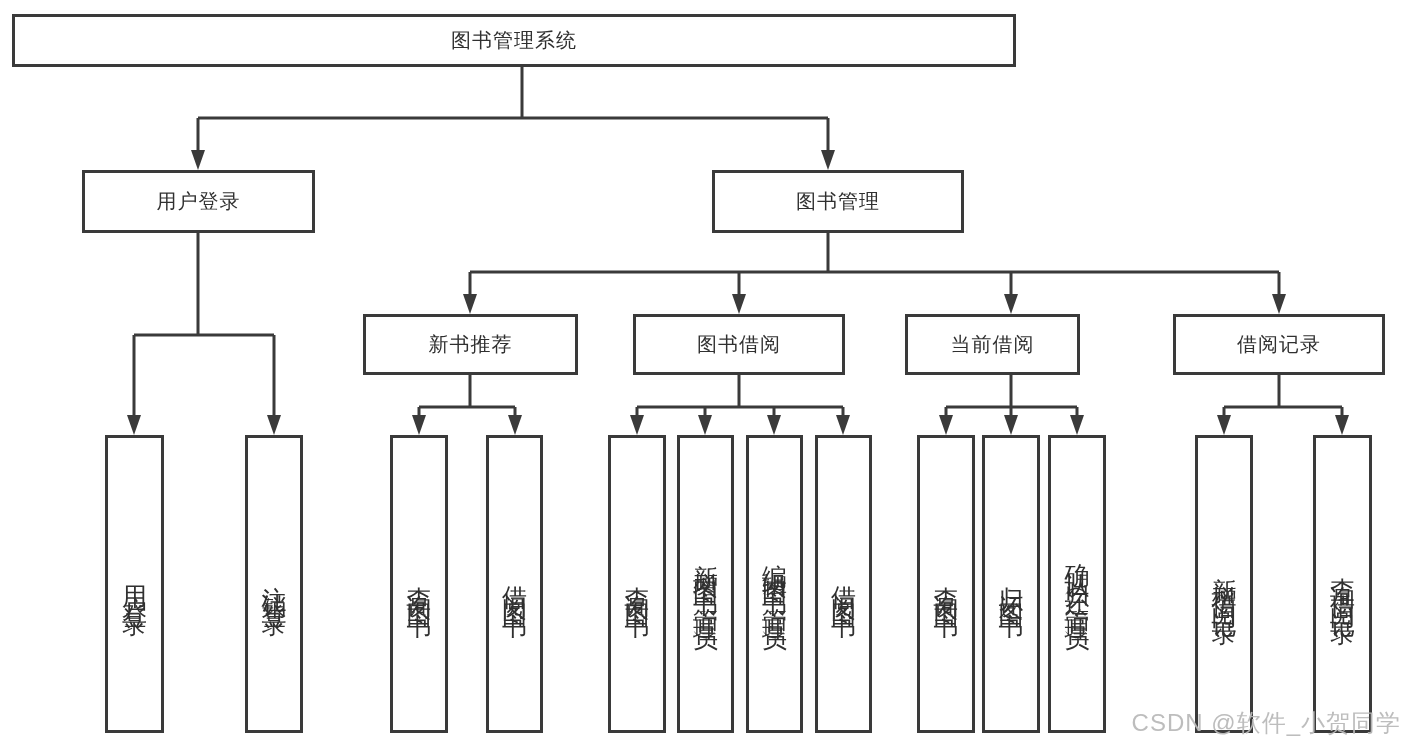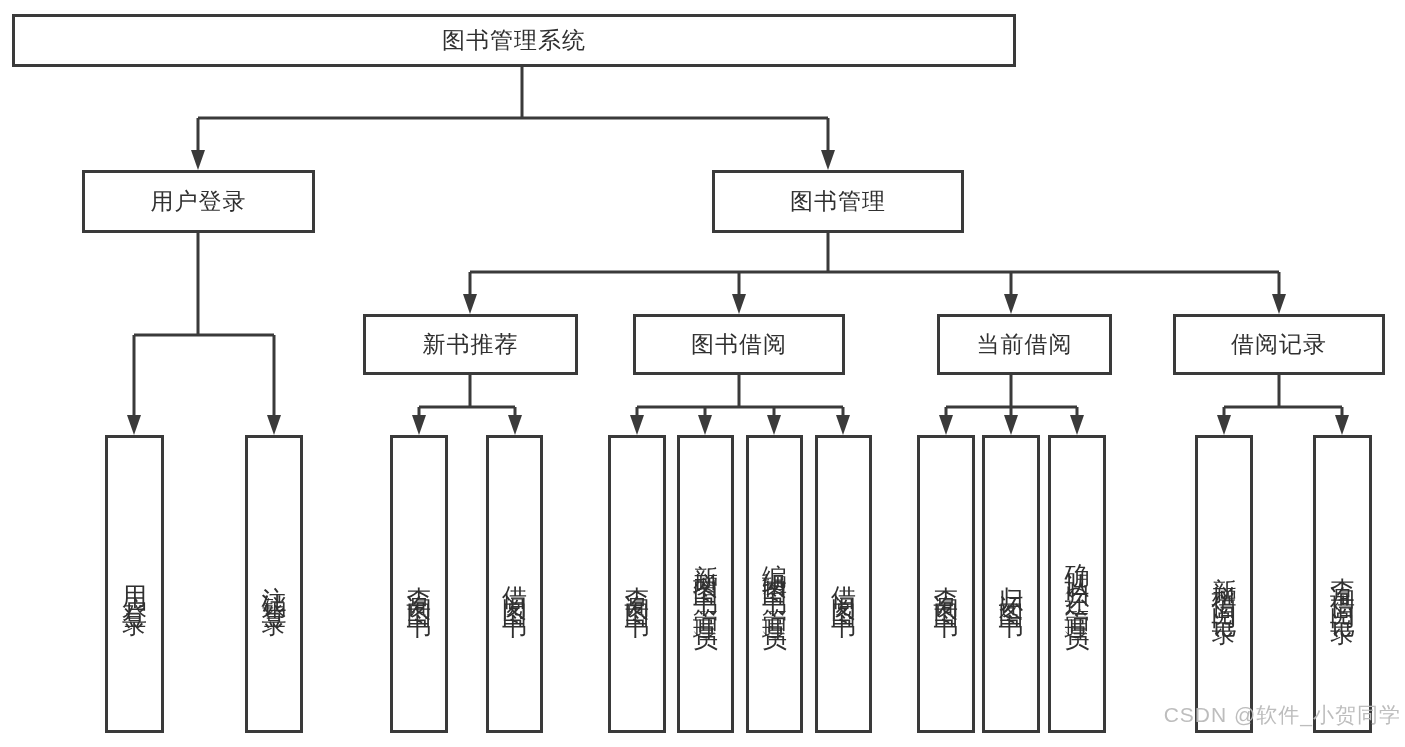--- a/index.html
+++ b/index.html
@@ -23,21 +23,21 @@
     pointer-events: none;
   }
   .hbox {
     position: absolute;
     box-sizing: border-box;
     border: 3px solid #3a3a3a;
     background: #ffffff;
     display: flex;
     align-items: center;
     justify-content: center;
-    font-size: 23px;
+    font-size: 20px;
     letter-spacing: 1px;
     color: #303030;
     z-index: 2;
   }
   .vbox {
     position: absolute;
     box-sizing: border-box;
     border: 3px solid #3a3a3a;
     background: #ffffff;
     top: 435px;
@@ -52,22 +52,22 @@
     text-orientation: mixed;
     font-size: 25px;
     letter-spacing: 9px;
     line-height: 1;
     color: #303030;
     white-space: nowrap;
   }
   .watermark {
     position: absolute;
     right: 4px;
-    bottom: 18px;
-    font-size: 21px;
+    bottom: 8px;
+    font-size: 24px;
     color: rgba(185, 185, 185, 0.95);
     z-index: 3;
     letter-spacing: 1px;
   }
 </style>
 </head>
 <body>
 
 <div id="canvas">
 
@@ -121,21 +121,21 @@
   <div class="hbox" style="left:712px; top:170px; width:252px; height:63px;">
     <span>图书管理</span>
   </div>
 
   <div class="hbox" style="left:633px; top:314px; width:212px; height:61px;">
     <span>图书借阅</span>
   </div>
   <div class="hbox" style="left:363px; top:314px; width:215px; height:61px;">
     <span>新书推荐</span>
   </div>
-  <div class="hbox" style="left:905px; top:314px; width:175px; height:61px;margin-left:32px;">
+  <div class="hbox" style="left:905px; top:314px; width:175px; height:61px;">
     <span>当前借阅</span>
   </div>
   <div class="hbox" style="left:1173px; top:314px; width:212px; height:61px;">
     <span>借阅记录</span>
   </div>
 
   <div class="vbox" style="left:105px; width:59px;">
     <span>用户登录</span>
   </div>
   <div class="vbox" style="left:245px; width:58px;">

